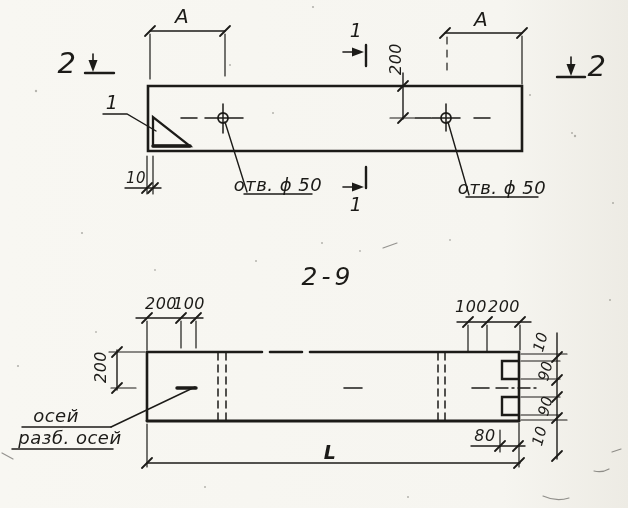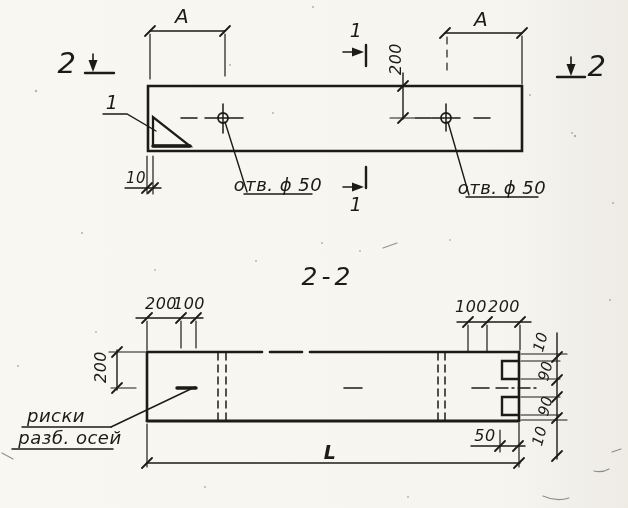--- a/index.html
+++ b/index.html
@@ -220,28 +220,28 @@
   <div class="lbl s29" style="left:67px;top:63px">2</div>
   <div class="lbl s29" style="left:597px;top:66px">2</div>
   <div class="lbl s19" style="left:356px;top:30px">1</div>
   <div class="lbl s19" style="left:356px;top:204px">1</div>
   <div class="lbl s19" style="left:112px;top:102px">1</div>
   <div class="lbl s16 rot" style="left:396px;top:59px">200</div>
   <div class="lbl s15" style="left:136px;top:178px">10</div>
   <div class="lbl s17" style="left:278px;top:185px">отв. ϕ 50</div>
   <div class="lbl s17" style="left:502px;top:188px">отв. ϕ 50</div>
 
-  <div class="lbl s25" style="left:328px;top:276px">2-2</div>
+  <div class="lbl s25" style="left:328px;top:276px">2-9</div>
   <div class="lbl s16" style="left:161px;top:304px">200</div>
   <div class="lbl s16" style="left:189px;top:304px">100</div>
   <div class="lbl s16" style="left:471px;top:307px">100</div>
   <div class="lbl s16" style="left:504px;top:307px">200</div>
   <div class="lbl s16 rot" style="left:101px;top:367px">200</div>
   <div class="lbl s15 rot75" style="left:541px;top:342px">10</div>
   <div class="lbl s15 rot75" style="left:546px;top:371px">90</div>
   <div class="lbl s15 rot75" style="left:546px;top:406px">90</div>
   <div class="lbl s15 rot75" style="left:540px;top:436px">10</div>
-  <div class="lbl s16" style="left:485px;top:436px">50</div>
+  <div class="lbl s16" style="left:485px;top:436px">80</div>
   <div class="lbl s19 bold" style="left:330px;top:452px">L</div>
-  <div class="lbl s17" style="left:56px;top:416px">риски</div>
+  <div class="lbl s17" style="left:56px;top:416px">осей</div>
   <div class="lbl s17" style="left:70px;top:438px">разб. осей</div>
 
 </div>
 
 </body></html>

